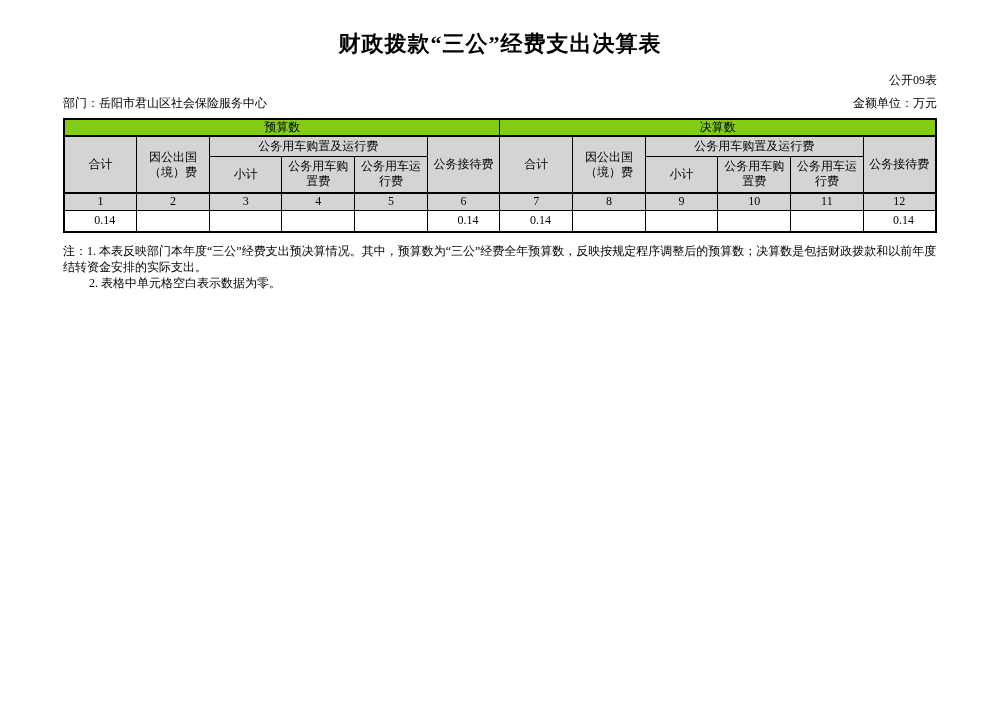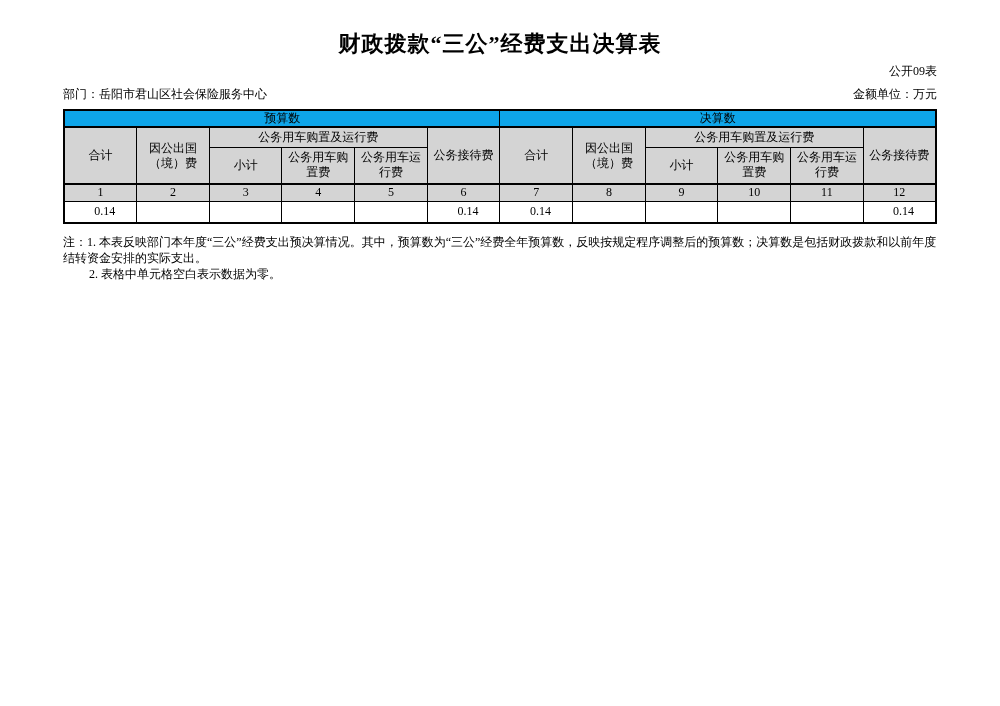--- a/index.html
+++ b/index.html
@@ -21,21 +21,21 @@
   .title {
     margin: 0;
     padding-top: 31px;
     text-align: center;
     font-size: 22px;
     font-weight: bold;
     letter-spacing: 1px;
     line-height: 26px;
   }
   .form-code {
-    margin-top: 7px;
+    margin-top: 16px;
     text-align: right;
     font-size: 12px;
     line-height: 14px;
   }
   .meta-row {
     margin-top: 9px;
     display: flex;
     justify-content: space-between;
     font-size: 12px;
     line-height: 14px;
@@ -53,21 +53,21 @@
   table.report td {
     border: 1px solid #000000;
     font-size: 12px;
     font-weight: normal;
     text-align: center;
     vertical-align: middle;
     padding: 0 2px;
     line-height: 15px;
     overflow: hidden;
   }
-  tr.r-section th { height: 16px; background: #0ea5e9; border-bottom-width: 2px; }
+  tr.r-section th { height: 16px; background: #84cc16; border-bottom-width: 2px; }
   tr.r-group   th { height: 20px; background: #d4d4d4; }
   tr.r-sub     th { height: 37px; background: #d4d4d4; }
   tr.r-num     th { height: 17px; background: #d4d4d4; border-top-width: 2px; }
   tr.r-data    td { height: 22px; background: #ffffff; text-align: right; padding-right: 21px; }
   .notes {
     margin-top: 10px;
     font-size: 12px;
     line-height: 16px;
   }
   .notes p { margin: 0; }

